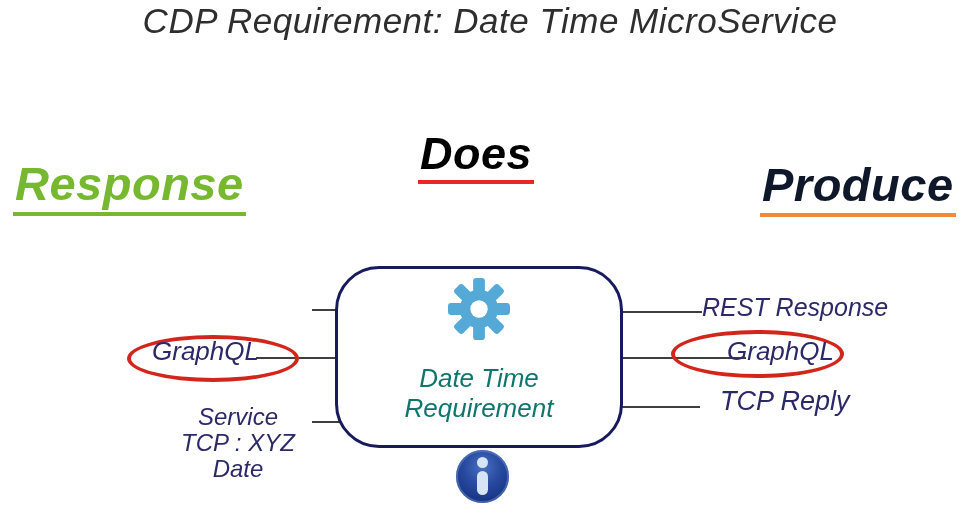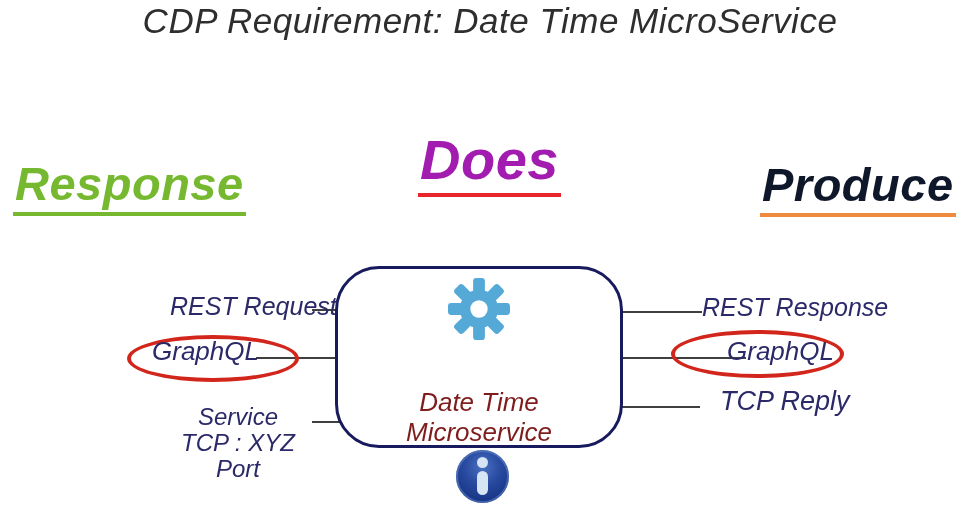--- a/index.html
+++ b/index.html
@@ -11,32 +11,32 @@
     position:absolute; top:1px; left:0; width:100%;
     text-align:center; font-size:35px; font-style:italic; font-weight:300;
     color:#2e2e2e; letter-spacing:0.5px;
   }
   .hdr {
     position:absolute; display:inline-block; font-style:italic; font-weight:700;
     line-height:1.12; border-bottom:4px solid; padding:0 2px 1px 2px;
     letter-spacing:0.5px;
   }
   .hdr-consume { left:13px;  top:158px; font-size:47px; color:#76b82f; border-color:#76b82f; }
-  .hdr-does    { left:418px; top:129px; font-size:56px; color:#a21caf; border-color:#e8262b; }
+  .hdr-does    { left:418px; top:129px; font-size:45px; color:#000000; border-color:#e8262b; }
   .hdr-produce { left:760px; top:159px; font-size:47px; color:#0f172a; border-color:#f08a3c; }
 
   .ms-box {
     position:absolute; left:335px; top:266px; width:288px; height:182px;
     box-sizing:border-box; border:3px solid #181a5e; border-radius:44px;
     background:#ffffff; z-index:2;
   }
   .gear { position:absolute; top:9px; left:50%; margin-left:-31px; width:62px; height:62px; }
   .ms-name {
     position:absolute; top:94px; left:0; right:0; text-align:center;
-    font-style:italic; font-weight:500; font-size:26px; line-height:30px; color:#7f1d1d;margin-top:24px;
+    font-style:italic; font-weight:500; font-size:26px; line-height:30px; color:#0f766e;
   }
   .ms-name span { display:block; }
 
   .lbl {
     position:absolute; font-style:italic; font-weight:500; color:#2b2968;
     font-size:25px; line-height:1.1; white-space:nowrap; z-index:3;
   }
   .lbl-rest-request  { left:170px; top:293px; width:142px; text-align:right; }
   .lbl-graphql-left  { left:152px; top:337px; width:102px; text-align:center; font-size:26px; }
   .lbl-service       { left:167px; top:389px; width:142px; text-align:center; font-size:24px; line-height:26px; white-space:normal;margin-top:15px; }
@@ -86,25 +86,24 @@
   <div class="hdr hdr-does">Does</div>
   <div class="hdr hdr-produce">Produce</div>
 
   <div class="conn ln-l1"></div>
   <div class="conn ln-l2"></div>
   <div class="conn ln-l3"></div>
   <div class="conn ln-r1"></div>
   <div class="conn ln-r2"></div>
   <div class="conn ln-r3"></div>
 
-  <div class="lbl lbl-rest-request">REST Request</div>
   <div class="lbl lbl-graphql-left">GraphQL</div>
   <div class="lbl lbl-service">
     <span>Service</span>
-    <span>TCP : XYZ Port</span>
+    <span>TCP : XYZ Date</span>
   </div>
 
   <div class="lbl lbl-rest-response">REST Response</div>
   <div class="lbl lbl-graphql-right">GraphQL</div>
   <div class="lbl lbl-tcp-reply">TCP Reply</div>
 
   <div class="red-ellipse el-left"></div>
   <div class="red-ellipse el-right"></div>
 
   <div class="ms-box">
@@ -117,21 +116,21 @@
         <rect x="40.5" y="0" width="19" height="24" rx="5" transform="rotate(180 50 50)"></rect>
         <rect x="40.5" y="0" width="19" height="24" rx="5" transform="rotate(225 50 50)"></rect>
         <rect x="40.5" y="0" width="19" height="24" rx="5" transform="rotate(270 50 50)"></rect>
         <rect x="40.5" y="0" width="19" height="24" rx="5" transform="rotate(315 50 50)"></rect>
         <circle cx="50" cy="50" r="31"></circle>
       </g>
       <circle cx="50" cy="50" r="14" fill="#ffffff"></circle>
     </svg>
     <div class="ms-name">
       <span>Date Time</span>
-      <span>Microservice</span>
+      <span>Requirement</span>
     </div>
   </div>
 
   <div class="info-icon">
     <div class="info-dot"></div>
     <div class="info-stem"></div>
   </div>
 
 </div>
 

